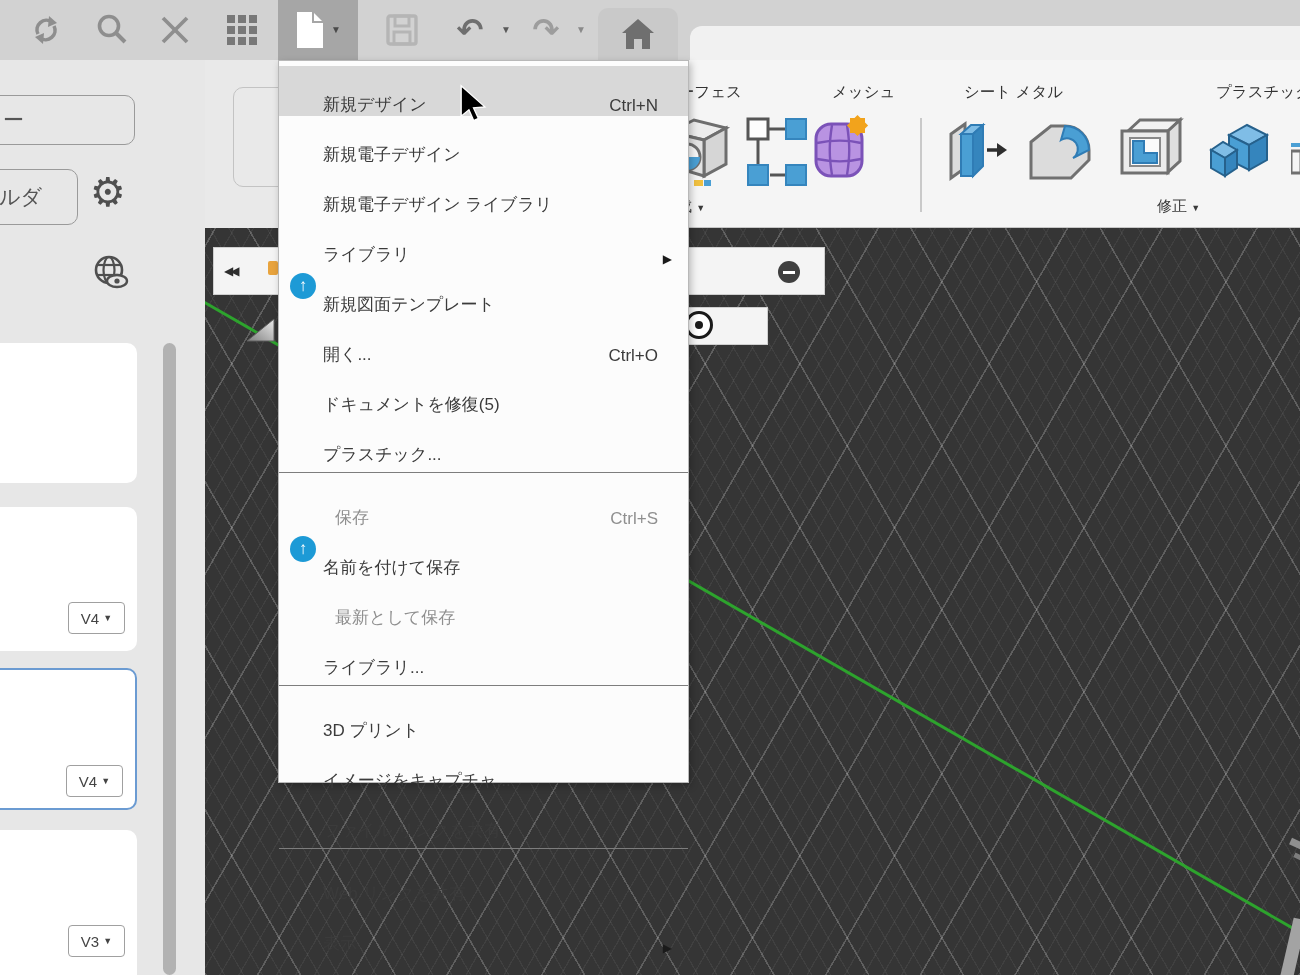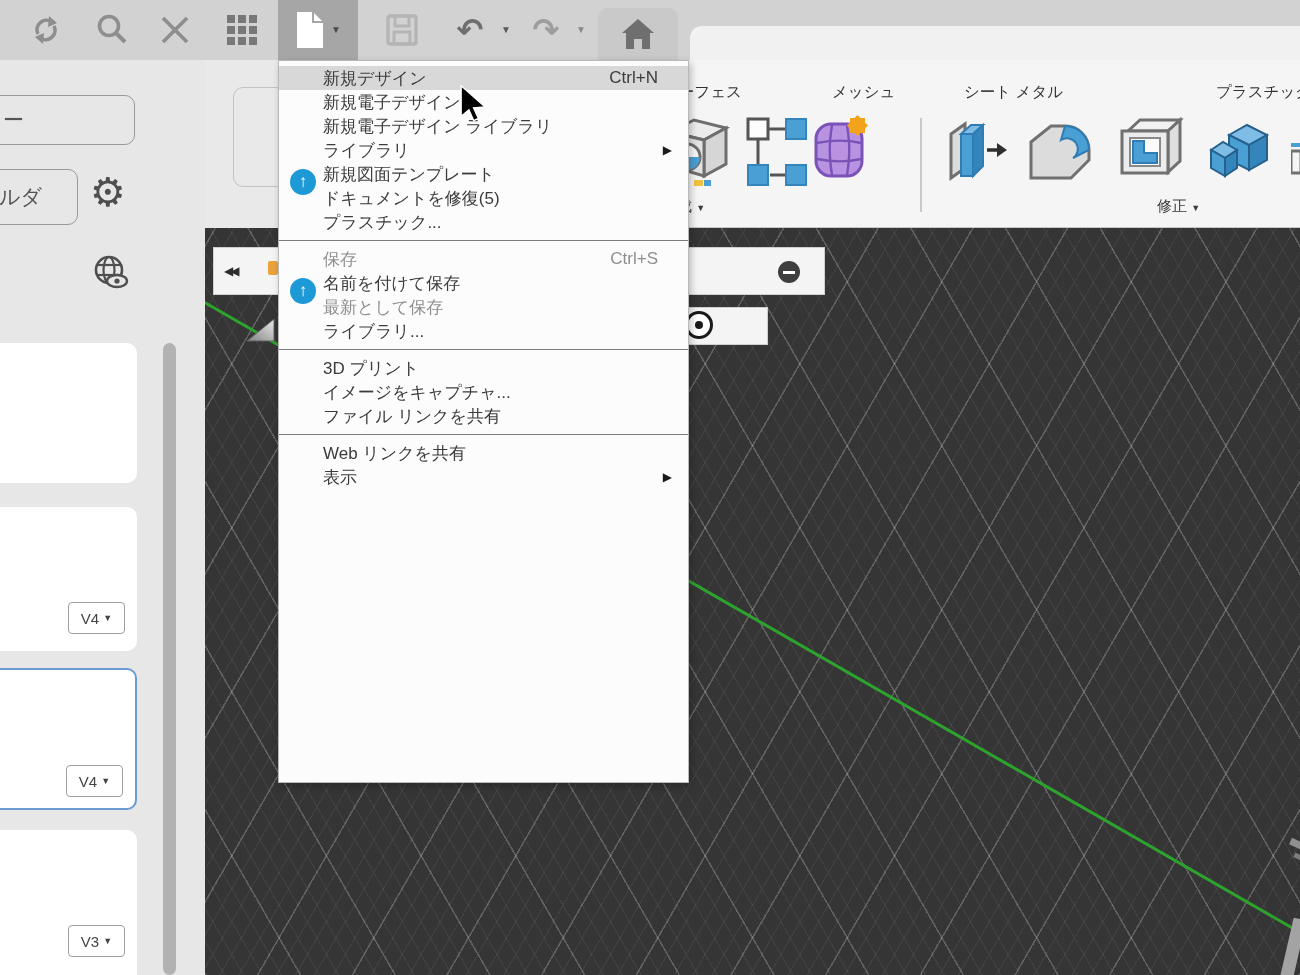--- a/index.html
+++ b/index.html
@@ -61,25 +61,25 @@
   .sb-scroll{position:absolute;left:163px;top:283px;width:13px;height:632px;background:#b2b2b2;border-radius:7px;}
   .card{position:absolute;left:-30px;width:167px;background:#fff;border-radius:10px;}
   .card.sel{border:2px solid #6b9bd2;}
   .card .vbadge{position:absolute;top:95px;right:12px;width:57px;height:32px;background:#fff;border:1.5px solid #a0a0a0;border-radius:4px;
     display:flex;align-items:center;justify-content:center;gap:4px;font-size:15px;color:#444;}
   .card .vbadge .caret{color:#444;font-size:9px;}
 
   
   .menu{position:absolute;left:278px;top:60px;width:411px;height:723px;background:#fcfcfc;border:1px solid #b8b8b8;
     box-shadow:2px 3px 7px rgba(0,0,0,0.25);z-index:60;padding:5px 0;}
-  .mi{position:relative;height:24px;display:flex;align-items:center;padding:0 30px 0 44px;font-size:17px;color:#3b3b3b;cursor:default;}
+  .mi{position:relative;height:50px;display:flex;align-items:flex-end;padding:0 30px 0 44px;font-size:17px;color:#3b3b3b;cursor:default;}
   .mi .mi-label{flex:0 1 auto;white-space:nowrap;}
   .mi .mi-short{margin-left:auto;white-space:nowrap;}
   .mi.hl{background:#d8d8d8;}
-  .mi.dis{color:#8f8f8f;}
+  .mi.dis{color:#8f8f8f;margin-left:12px;}
   .mi .mi-arrow{position:absolute;right:16px;font-size:12px;color:#1a1a1a;}
   .mi .mi-cloud{position:absolute;left:11px;top:7px;width:26px;height:26px;border-radius:50%;background:#1d9ad6;color:#fff;
     display:flex;align-items:center;justify-content:center;font-size:17px;font-weight:bold;}
   .msep{height:1px;background:#7d7d7d;margin:6px 0;}
 
   .cursor{position:absolute;left:452px;top:84px;z-index:90;}
   svg{display:block;}
 </style>
 </head>
 <body>
@@ -331,20 +331,24 @@
       </div>
       <div class="mi">
         <span class="mi-label">ライブラリ</span>
         <span class="mi-arrow">▶</span>
       </div>
       <div class="mi">
         <span class="mi-cloud">↑</span>
         <span class="mi-label">新規図面テンプレート</span>
       </div>
       <div class="mi">
+        <span class="mi-label">開く...</span>
+        <span class="mi-short">Ctrl+O</span>
+      </div>
+      <div class="mi">
         <span class="mi-label">ドキュメントを修復(5)</span>
       </div>
       <div class="mi">
         <span class="mi-label">プラスチック...</span>
       </div>
       <div class="msep"></div>
       <div class="mi dis">
         <span class="mi-label">保存</span>
         <span class="mi-short">Ctrl+S</span>
       </div>

